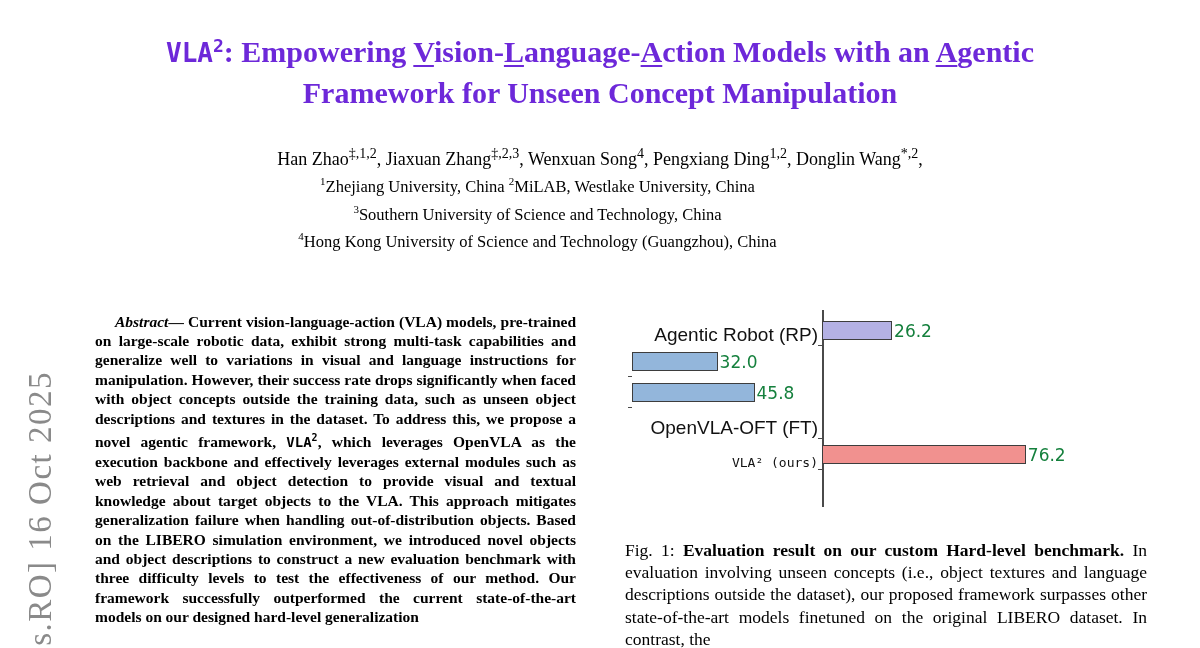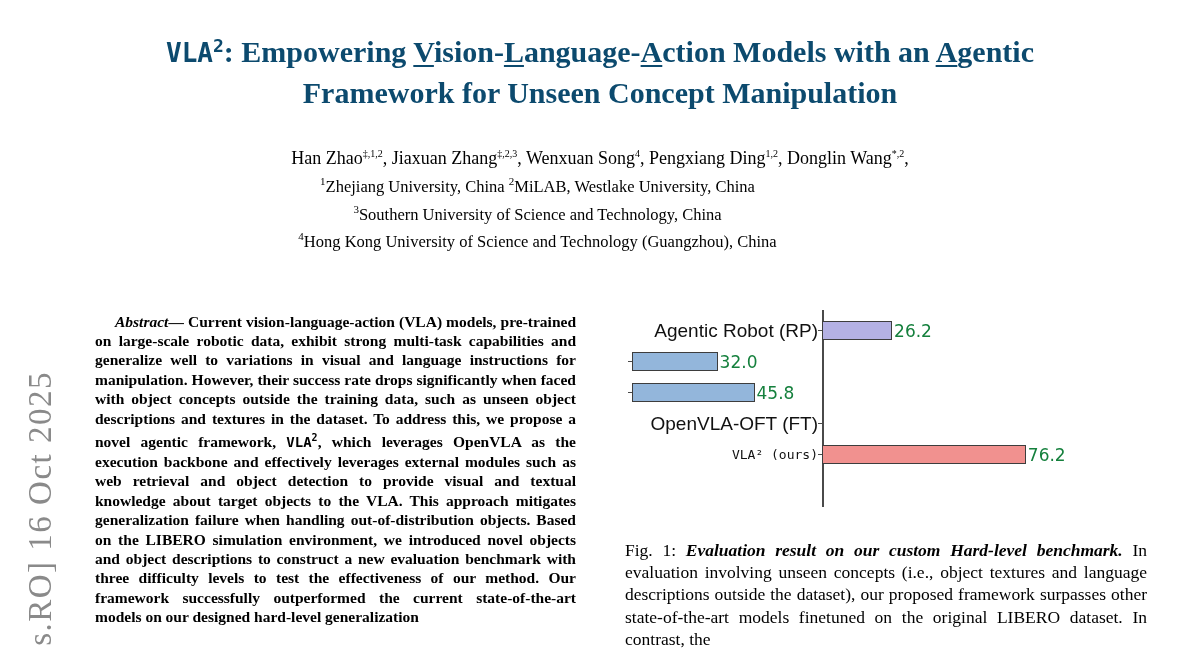--- a/index.html
+++ b/index.html
@@ -13,72 +13,72 @@
     position:absolute; left:22px; top:662px;
     transform:rotate(-90deg); transform-origin:0 0;
     white-space:nowrap;
     font-family:"Liberation Serif", serif;
     font-size:33px; letter-spacing:1.5px; color:#8a8a8a;
   }
 
   
   .title {
     position:absolute; top:26px; left:0; width:1200px; text-align:center;
-    font-weight:bold; font-size:30px; line-height:39px; color:#0c4a6e;
+    font-weight:bold; font-size:30px; line-height:39px; color:#6d28d9;
   }
   .title .logo { font-family:"DejaVu Sans Mono", monospace; font-size:26px; }
   .title .logo sup { font-size:18px; }
   .uline { text-decoration:underline; text-decoration-thickness:2px; text-underline-offset:3px; }
 
   
   .authors {
     position:absolute; top:142px; left:0; width:1200px; text-align:center;
     font-size:18px; line-height:24px;
   }
-  .authors sup { font-size:10px; }
+  .authors sup { font-size:14px; }
   .affils {
     position:absolute; top:170px; left:0; width:1075px; text-align:center;
     font-size:16.5px; line-height:23px;
   }
   .affils sup { font-size:11px; }
 
   
   .abstract {
     position:absolute; left:95px; top:296px; width:481px;
     font-weight:bold; font-size:15.5px; line-height:19.4px;
     text-align:justify; text-indent:20px;
   }
   .abstract .ab-label { font-style:italic; }
   .abstract .logo { font-family:"DejaVu Sans Mono", monospace; font-size:14px; }
   .abstract .logo sup { font-size:10px; }
 
   
   .chart { position:absolute; left:628px; top:315px; width:500px; }
   .caxis { position:absolute; left:194px; top:-5px; width:1.5px; height:197px; }
-  .crow { display:flex; align-items:center; height:31px; }
+  .crow { display:flex; align-items:flex-end; height:31px; }
   .clabel {
     width:190px; text-align:right;
     font-family:"Liberation Sans", sans-serif; font-size:19px; color:#111;
     white-space:nowrap;
   }
   .clabel.mono { font-family:"DejaVu Sans Mono", monospace; font-size:13px; }
   .ctick { width:4px; height:1.5px; background:#4a4a4a; flex:none; }
   .ctrack { position:relative; display:flex; align-items:center; height:31px; flex:1; }
   .cbar { height:19px; box-sizing:border-box; border:1.5px solid #3d3d3d; flex:none; }
   .cval {
     font-family:"DejaVu Sans", sans-serif; font-size:17px; color:#15803d;
     margin-left:2px; white-space:nowrap;
   }
 
   
   .caption {
     position:absolute; left:625px; top:521px; width:522px;
     font-size:17.5px; line-height:22.4px; text-align:justify;
   }
-  .caption b { font-weight:bold;font-style:italic; }
+  .caption b { font-weight:bold; }
 </style>
 </head>
 <body>
 
 <div class="page">
 
   <div class="stamp">cs.RO] 16 Oct 2025</div>
 
   <div class="title">
     <div><span class="logo"><span>VLA</span><sup>2</sup></span><span>: Empowering </span><span class="uline">V</span><span>ision-</span><span class="uline">L</span><span>anguage-</span><span class="uline">A</span><span>ction Models with an </span><span class="uline">A</span><span>gentic</span>

